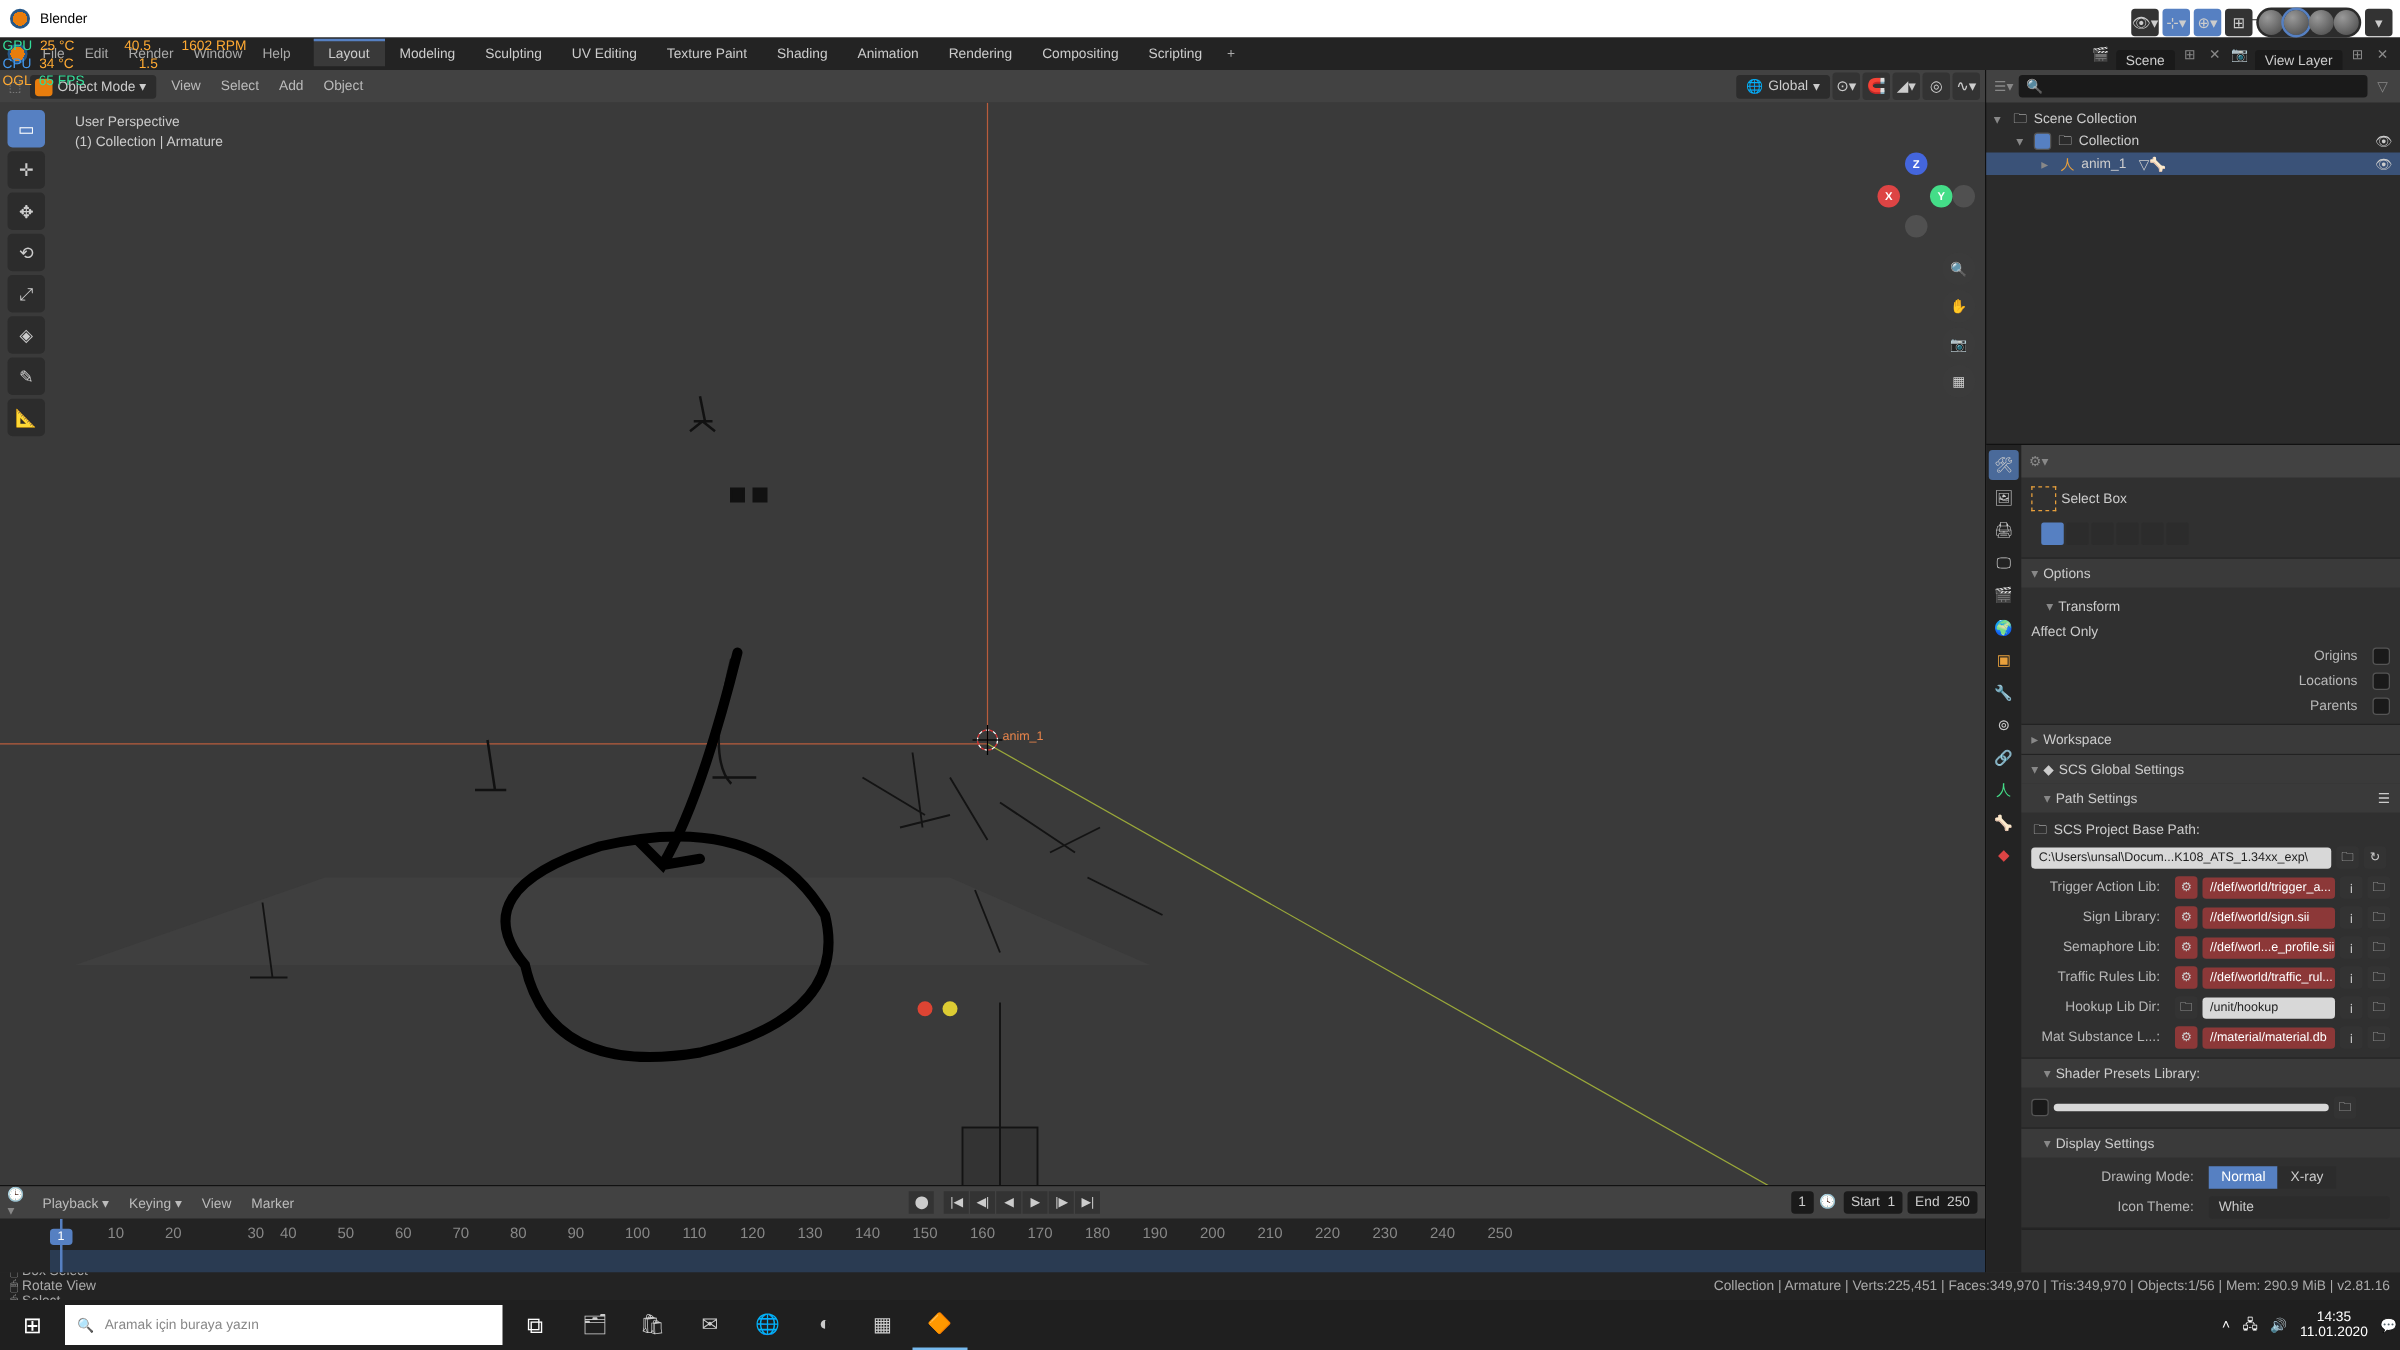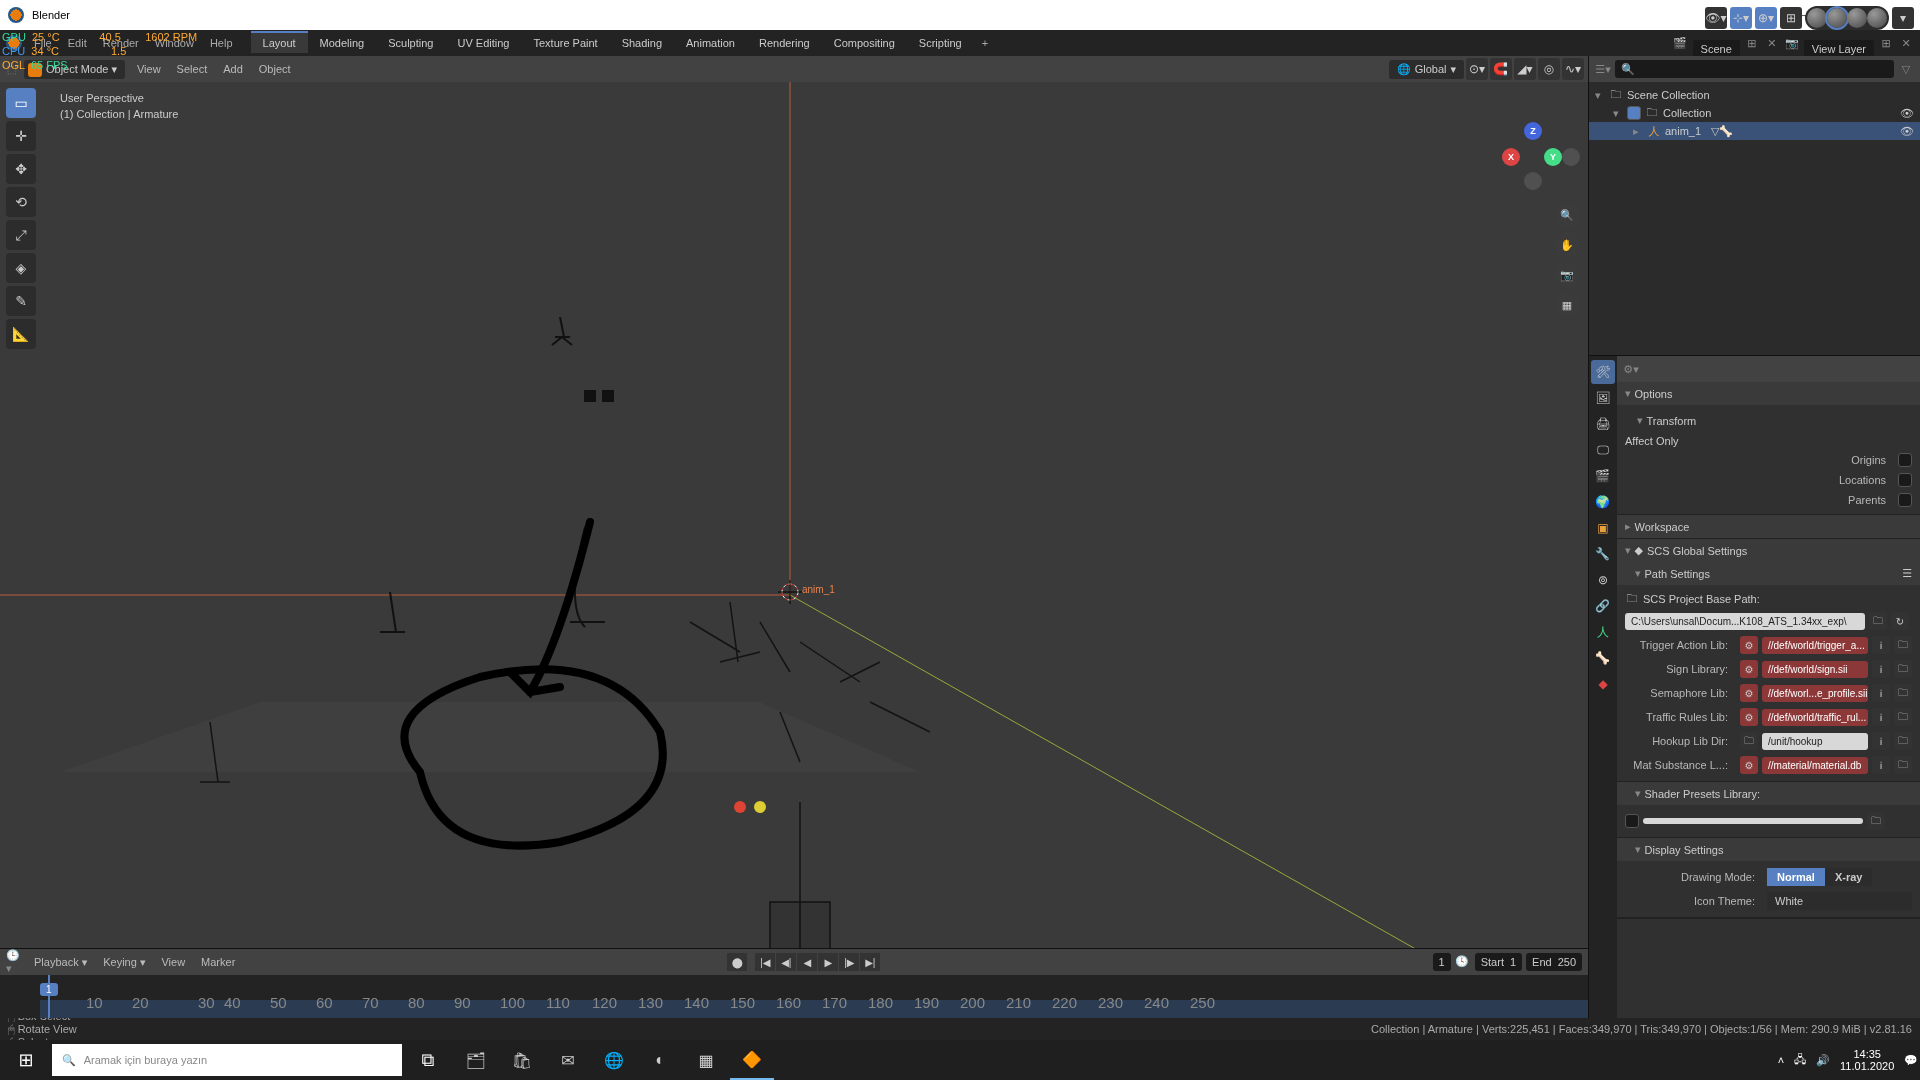--- a/index.html
+++ b/index.html
@@ -42,21 +42,21 @@
 .side-icons { position: absolute; top: 120px; right: 8px; display: flex; flex-direction: column; gap: 4px; }
 .side-ico { width: 26px; height: 26px; background: rgba(60,60,60,.8); border-radius: 50%; display: flex; align-items: center; justify-content: center; }
 .timeline-wrap { height: 70px; background: #232323; display: flex; flex-direction: column; border-top: 1px solid #111; }
 .tl-header { height: 26px; display: flex; align-items: center; padding: 0 6px; gap: 4px; background: #424242; }
 .tl-header .menu-item { padding: 4px 8px; color: #bbb; }
 .tl-transport { display: flex; align-items: center; gap: 1px; margin: 0 auto 0 480px; }
 .tl-transport button { width: 20px; height: 18px; background: #333; border: none; color: #ccc; font-size: 10px; }
 .tl-fields { display: flex; gap: 4px; margin-left: auto; }
 .tl-field { background: #1a1a1a; padding: 3px 6px; border-radius: 3px; display: flex; gap: 6px; }
 .tl-ruler { flex: 1; position: relative; background: #232323; overflow: hidden; }
-.tl-ruler .tick { position: absolute; top: 19px; color: #888; font-size: 15px; }
+.tl-ruler .tick { position: absolute; top: 4px; color: #888; font-size: 12px; }
 .tl-ruler .bar { position: absolute; bottom: 0; height: 18px; background: #2a3b52; }
 .tl-ruler .head { position: absolute; top: 0; bottom: 0; width: 2px; background: #5680c2; }
 .tl-ruler .head-lbl { position: absolute; top: 8px; background: #5680c2; color: #fff; padding: 1px 6px; border-radius: 3px; font-size: 10px; }
 .outliner-col { width: 332px; display: flex; flex-direction: column; background: #2b2b2b; border-left: 1px solid #111; }
 .outliner { display: flex; flex-direction: column; border-bottom: 1px solid #111; height: 300px; }
 .ol-header { height: 26px; background: #424242; display: flex; align-items: center; padding: 0 6px; gap: 4px; }
 .ol-search { flex: 1; background: #1a1a1a; height: 18px; border-radius: 3px; padding: 0 6px; display: flex; align-items: center; }
 .ol-body { flex: 1; padding: 4px 0; }
 .ol-row { display: flex; align-items: center; padding: 2px 6px; gap: 4px; }
 .ol-row .ind { display: inline-block; }
@@ -75,21 +75,21 @@
 .panel-hdr .tri { color: #888; }
 .panel-body { padding: 4px 8px; }
 .prop-row { display: flex; align-items: center; padding: 3px 0; gap: 4px; }
 .prop-row .lbl { flex: 1; text-align: right; padding-right: 8px; color: #b8b8b8; }
 .prop-row .val { width: 145px; }
 .path-inp { background: #8c3838; color: #fff; padding: 3px 6px; border-radius: 3px; width: 106px; white-space: nowrap; overflow: hidden; font-size: 10px; }
 .path-inp.white { background: #d8d8d8; color: #222; }
 .mini-btn { width: 18px; height: 18px; background: #333; border-radius: 3px; display: flex; align-items: center; justify-content: center; font-size: 10px; }
 .mini-btn.red { background: #8c3838; }
 .sel-btn { background: #2c2c2c; padding: 3px 8px; border-radius: 3px; }
-.drawmode { display: flex; font-weight: bold; }
+.drawmode { display: flex; }
 .drawmode span { padding: 3px 10px; background: #2c2c2c; }
 .drawmode span.active { background: #5680c2; color: #fff; }
 .checkbox { width: 14px; height: 14px; background: #1a1a1a; border: 1px solid #555; border-radius: 3px; display: inline-block; }
 .statusbar { height: 22px; background: #232323; display: flex; align-items: center; padding: 0 8px; gap: 20px; color: #aaa; font-size: 10px; }
 .statusbar .right { margin-left: auto; }
 .sb-item { display: flex; align-items: center; gap: 4px; }
 .taskbar { height: 40px; background: #1f1f1f; display: flex; align-items: center; gap: 2px; padding: 0 2px; }
 .tb-btn { width: 48px; height: 40px; display: flex; align-items: center; justify-content: center; font-size: 18px; color: #fff; }
 .tb-search { flex: 0 0 350px; height: 32px; background: #fff; display: flex; align-items: center; padding: 0 10px; gap: 8px; color: #888; margin: 4px 0; }
 .tb-icons { display: flex; gap: 2px; }
@@ -362,20 +362,36 @@
         <div class="ptab">🔗</div>
         <div class="ptab" style="color:#4d8">人</div>
         <div class="ptab" style="color:#4d8">🦴</div>
         <div class="ptab" style="color:#d44">◆</div>
       </div>
       <div class="props-body">
         <div class="prop-hdr">
             <span class="hdr-icon">⚙▾</span>
           </div>
 
+        <div class="panel">
+          <div class="panel-body">
+            <div class="prop-row">
+                <span class="ol-ico" style="border:1px dashed #e8a03c;width:20px;height:20px"></span>
+                <span>Select Box</span>
+              </div>
+            <div class="xform-row">
+              <span class="xform-btn lit"></span>
+              <span class="xform-btn"></span>
+              <span class="xform-btn"></span>
+              <span class="xform-btn"></span>
+              <span class="xform-btn"></span>
+              <span class="xform-btn"></span>
+            </div>
+          </div>
+        </div>
         <div class="panel">
             <div class="panel-hdr">
               <span class="tri">▾</span>
               <span>Options</span>
             </div>
           <div class="panel-body">
             <div class="panel-hdr" style="background:none;padding-left:12px">
                 <span class="tri">▾</span>
                 <span>Transform</span>
               </div>

